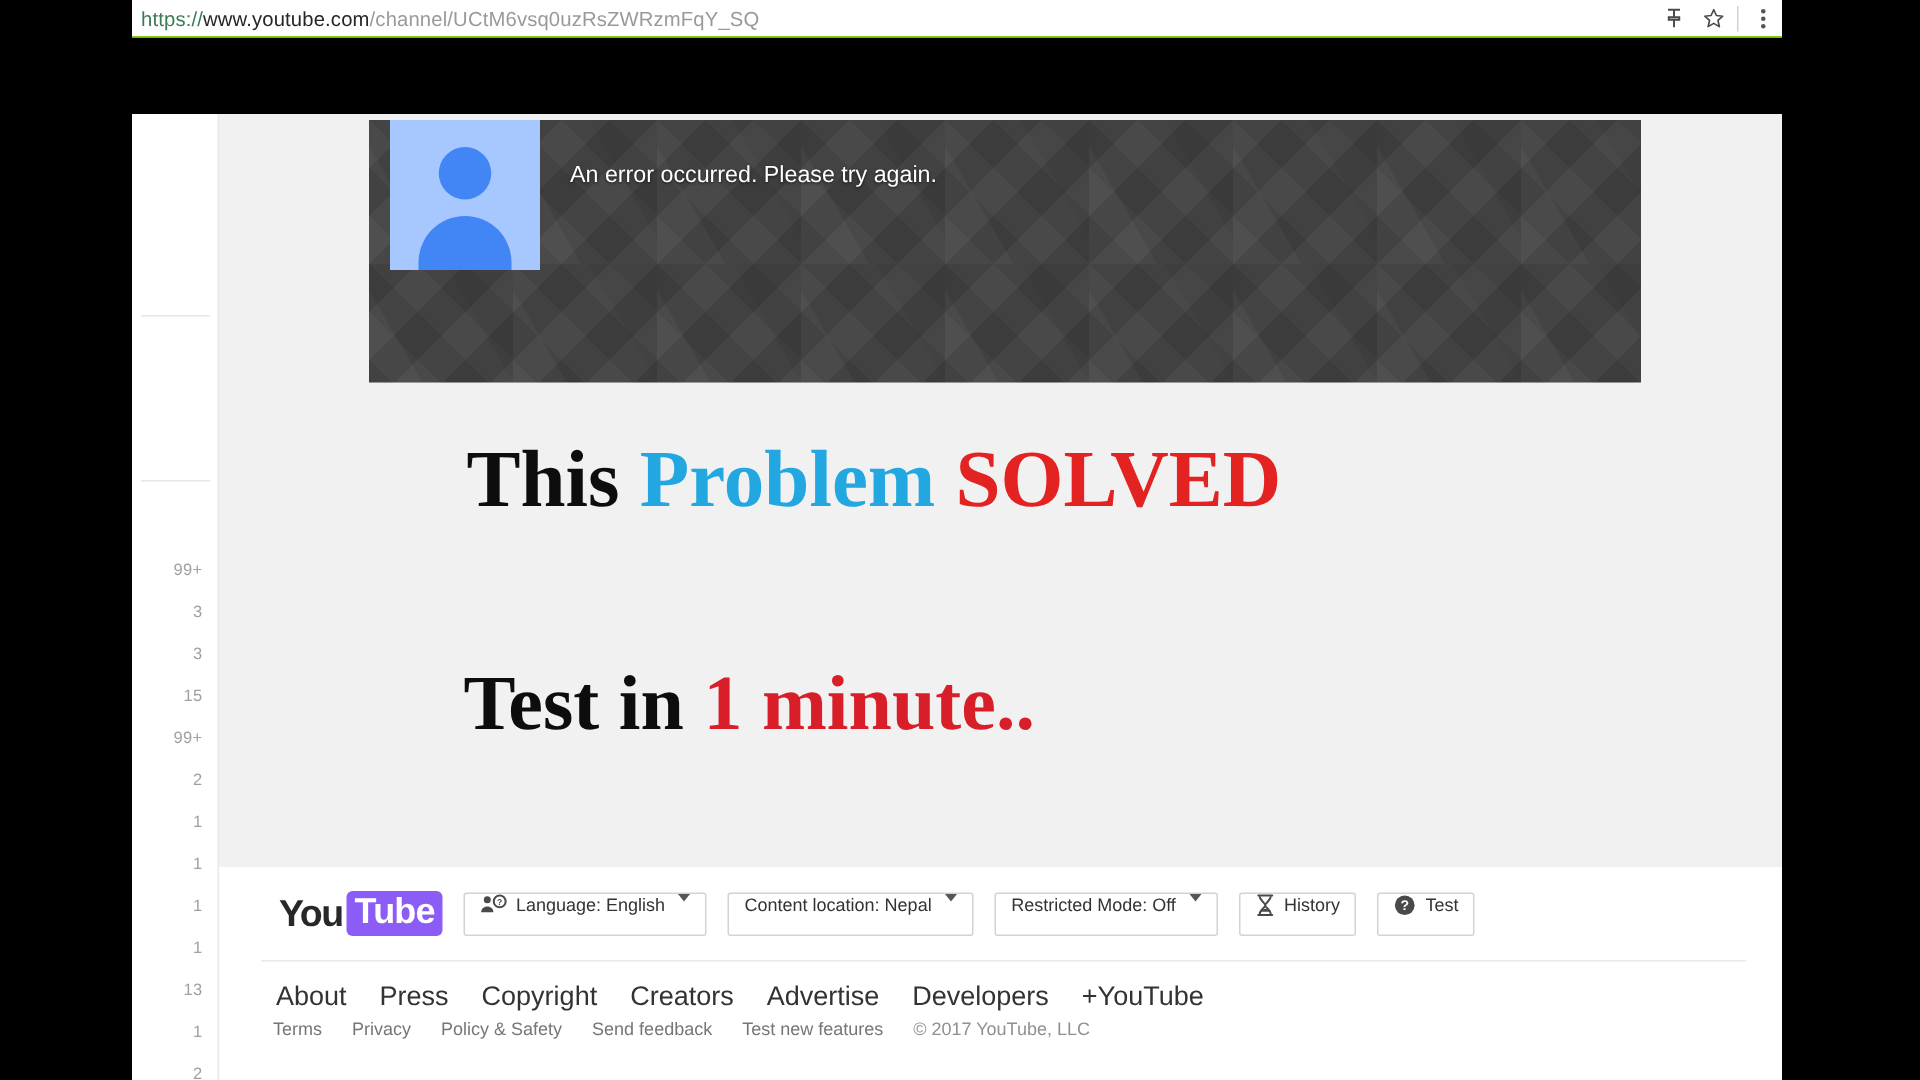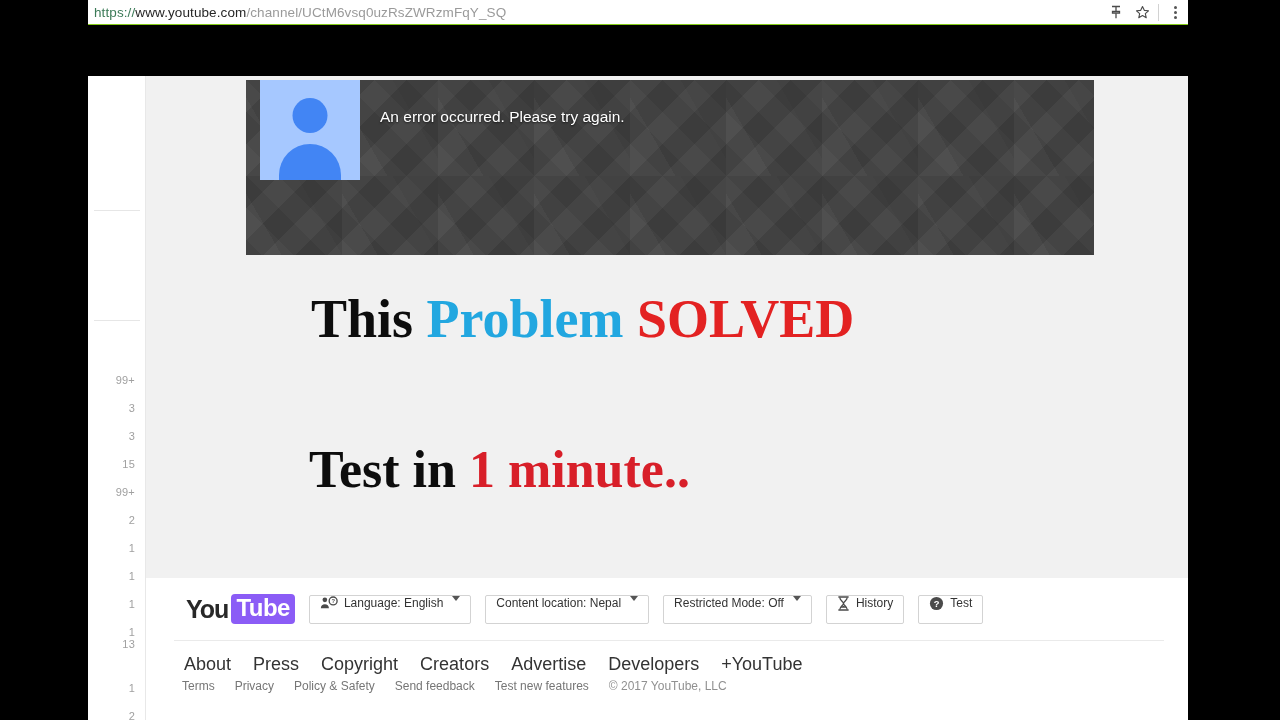--- a/index.html
+++ b/index.html
@@ -229,21 +229,21 @@
     <div class="rail-count" style="top:298px">99+</div>
     <div class="rail-count" style="top:326px">3</div>
     <div class="rail-count" style="top:354px">3</div>
     <div class="rail-count" style="top:382px">15</div>
     <div class="rail-count" style="top:410px">99+</div>
     <div class="rail-count" style="top:438px">2</div>
     <div class="rail-count" style="top:466px">1</div>
     <div class="rail-count" style="top:494px">1</div>
     <div class="rail-count" style="top:522px">1</div>
     <div class="rail-count" style="top:550px">1</div>
-    <div class="rail-count" style="top:562px">13</div>
+    <div class="rail-count" style="top:578px">13</div>
     <div class="rail-count" style="top:606px">1</div>
     <div class="rail-count" style="top:634px">2</div>
   </div>
 
   <div id="content">
 
     <div id="banner">
       <div id="banner-avatar">
         <span class="ba-head"></span>
         <span class="ba-body"></span>

